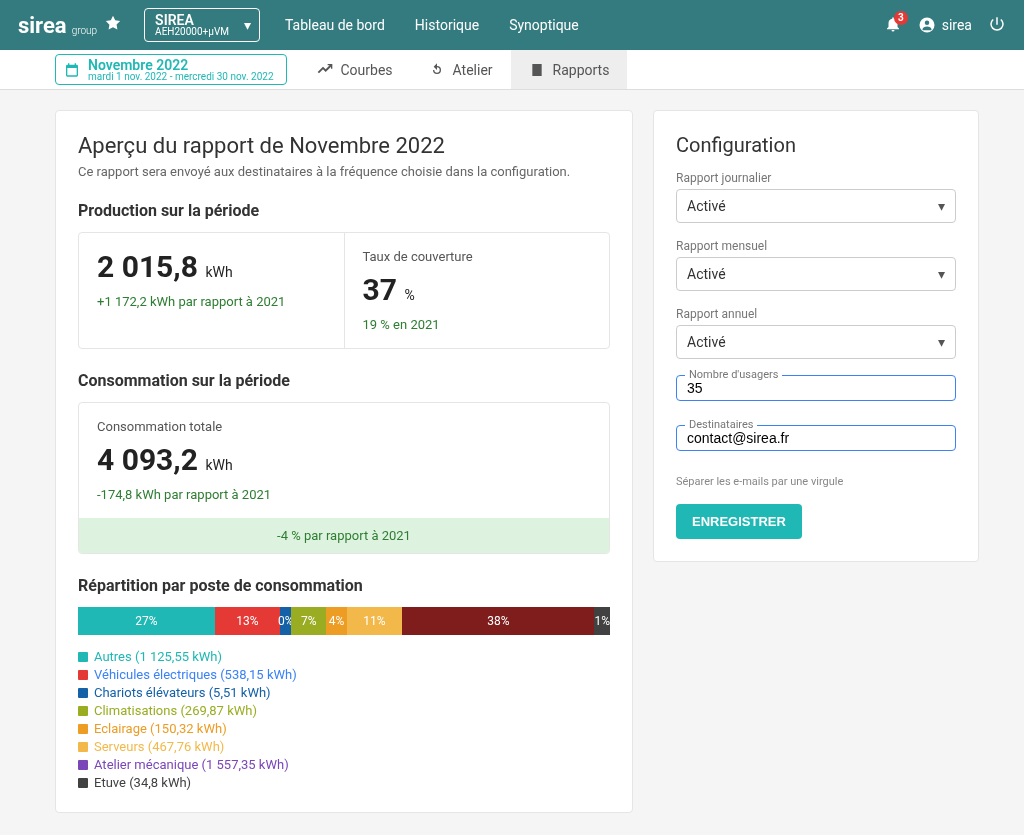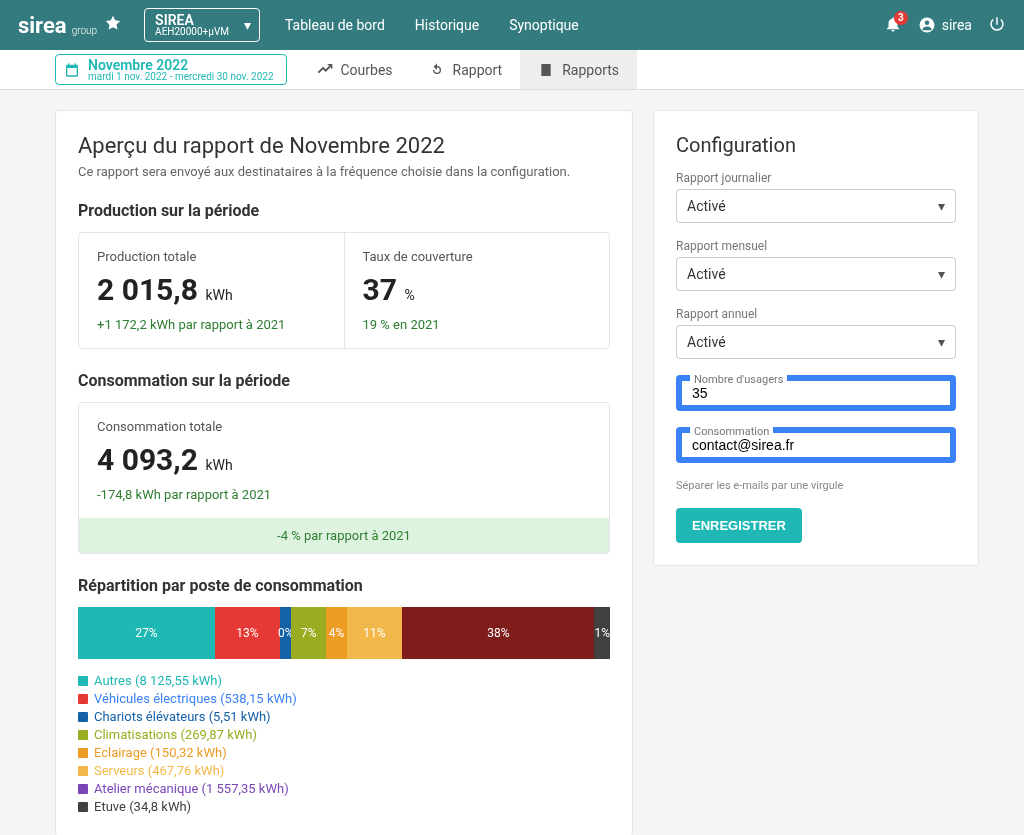--- a/index.html
+++ b/index.html
@@ -46,33 +46,33 @@
 .card { flex: 1; padding: 16px 18px; }
 .card + .card { border-left: 1px solid #e5e5e5; }
 .card-label { font-size: 13px; color: #555; margin-bottom: 8px; }
 .card-value { font-size: 30px; font-weight: 700; color: #222; }
 .card-unit { font-size: 14px; font-weight: 400; }
 .card-diff { color: #2e7d32; font-size: 13px; margin-top: 10px; }
 .card-row.alt { flex-direction: column; }
 .card-row.alt .row2 { background: #def3df; text-align: center; padding: 10px; color: #2e7d32; font-size: 13px; }
 .card-row.alt .row1 { display: flex; }
 
-.stacked-bar { display: flex; height: 52px; border-radius: 0; overflow: hidden; margin-bottom: 14px; margin-top: 12px; }
+.stacked-bar { display: flex; height: 28px; border-radius: 0; overflow: hidden; margin-bottom: 14px; margin-top: 12px; }
 .seg { color: #fff; font-size: 12px; display: flex; align-items: center; justify-content: center; font-weight: 400; }
 
 .legend { display: flex; flex-direction: column; gap: 3px; }
 .legend-item { display: flex; align-items: center; gap: 6px; font-size: 13px; }
 .swatch { width: 10px; height: 10px; border-radius: 1px; display: inline-block; }
 
 
 .panel.right h1 { font-size: 20px; margin-bottom: 14px; }
 .form-label { font-size: 12px; color: #777; margin-bottom: 4px; }
 .select { width: 100%; border: 1px solid #ccc; border-radius: 4px; padding: 8px 10px; font-size: 14px; margin-bottom: 16px; background: #fff; cursor: pointer; position: relative; }
 .select::after { content: "▾"; position: absolute; right: 10px; color: #555; }
-.fieldset { border: 6px solid #3b82f6; border-radius: 4px; padding: 4px 10px; margin-bottom: 16px; position: relative; }
+.fieldset { border: 1px solid #3b82f6; border-radius: 4px; padding: 4px 10px; margin-bottom: 24px; position: relative; }
 .fieldset .fs-label { position: absolute; top: -8px; left: 8px; background: #fff; padding: 0 4px; font-size: 11px; color: #777; }
 .fieldset input { border: none; width: 100%; font-size: 14px; outline: none; }
 .hint { font-size: 11px; color: #888; margin-bottom: 16px; }
 .btn-save { background: #1fb8b4; color: #fff; border: none; border-radius: 4px; padding: 10px 16px; font-size: 13px; font-weight: 600; cursor: pointer; }
 </style>
 </head>
 <body>
 
 <div class="topbar">
   <div class="logo">
@@ -129,41 +129,40 @@
     <div class="tab">
       <svg viewBox="0 0 24 24">
           <path fill="#555" d="M3 17l6-6 4 4 8-8v3h2V3h-7v2h3l-6 6-4-4-8 8z"></path>
         </svg>
       <span>Courbes</span>
     </div>
     <div class="tab">
       <svg viewBox="0 0 24 24">
           <path fill="#555" d="M12 6V2L7 7l5 5V8a4 4 0 1 1-4 4H6a6 6 0 1 0 6-6z"></path>
         </svg>
-      <span>Rapport</span>
+      <span>Atelier</span>
     </div>
     <div class="tab active">
       <svg viewBox="0 0 24 24">
           <path fill="#555" d="M5 3h14v18H5zM8 14h2v4H8zm3-4h2v8h-2zm3 2h2v6h-2z"></path>
         </svg>
       <span>Rapports</span>
     </div>
   </div>
 </div>
 
 <div class="main">
 
   <div class="panel left">
     <h1>Aperçu du rapport de Novembre 2022</h1>
     <p class="sub">Ce rapport sera envoyé aux destinataires à la fréquence choisie dans la configuration.</p>
 
     <h2>Production sur la période</h2>
     <div class="card-row">
       <div class="card">
-        <div class="card-label">Production totale</div>
         <div class="card-value"><span>2 015,8</span> <span class="card-unit">kWh</span></div>
         <div class="card-diff">+1 172,2 kWh par rapport à 2021</div>
       </div>
       <div class="card">
         <div class="card-label">Taux de couverture</div>
         <div class="card-value"><span>37</span> <span class="card-unit">%</span></div>
         <div class="card-diff">19 % en 2021</div>
       </div>
     </div>
 
@@ -186,21 +185,21 @@
       <div class="seg" style="width:2%;background:#1461a8">0%</div>
       <div class="seg" style="width:7%;background:#9aad22">7%</div>
       <div class="seg" style="width:4%;background:#ed9c24">4%</div>
       <div class="seg" style="width:11%;background:#f2b94a">11%</div>
       <div class="seg" style="width:38%;background:#7f1d1d">38%</div>
       <div class="seg" style="width:3%;background:#414141">1%</div>
     </div>
     <div class="legend">
       <div class="legend-item">
           <span class="swatch" style="background:#1fb8b4"></span>
-          <span style="color:#1fb8b4">Autres (8 125,55 kWh)</span>
+          <span style="color:#1fb8b4">Autres (1 125,55 kWh)</span>
         </div>
       <div class="legend-item">
           <span class="swatch" style="background:#e53935"></span>
           <span style="color:#3b82f6">Véhicules électriques (538,15 kWh)</span>
         </div>
       <div class="legend-item">
           <span class="swatch" style="background:#1461a8"></span>
           <span style="color:#1461a8">Chariots élévateurs (5,51 kWh)</span>
         </div>
       <div class="legend-item">
@@ -237,21 +236,21 @@
 
     <div class="form-label">Rapport annuel</div>
     <div class="select"><span>Activé</span></div>
 
     <div class="fieldset">
       <span class="fs-label">Nombre d'usagers</span>
       <input type="number" value="35" style="">
     </div>
 
     <div class="fieldset">
-      <span class="fs-label">Consommation</span>
+      <span class="fs-label">Destinataires</span>
       <input type="text" value="contact@sirea.fr" style="">
     </div>
     <div class="hint">Séparer les e-mails par une virgule</div>
 
     <button class="btn-save">ENREGISTRER</button>
   </div>
 
 </div>
 
 </body></html>

